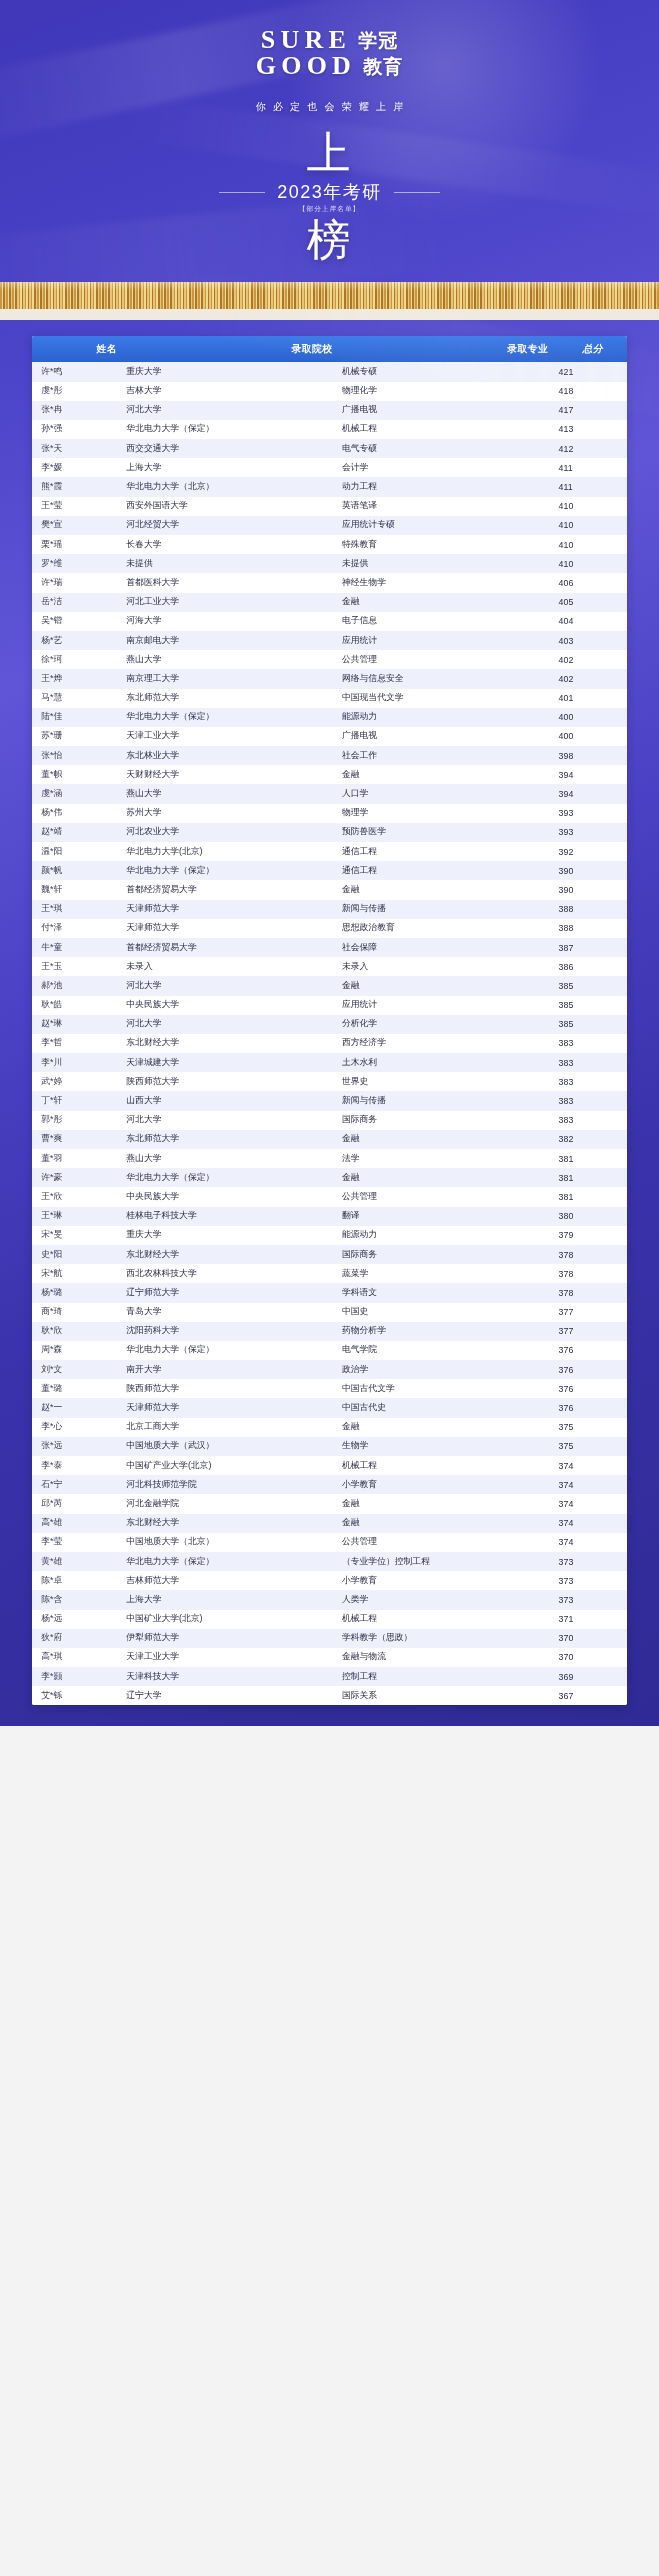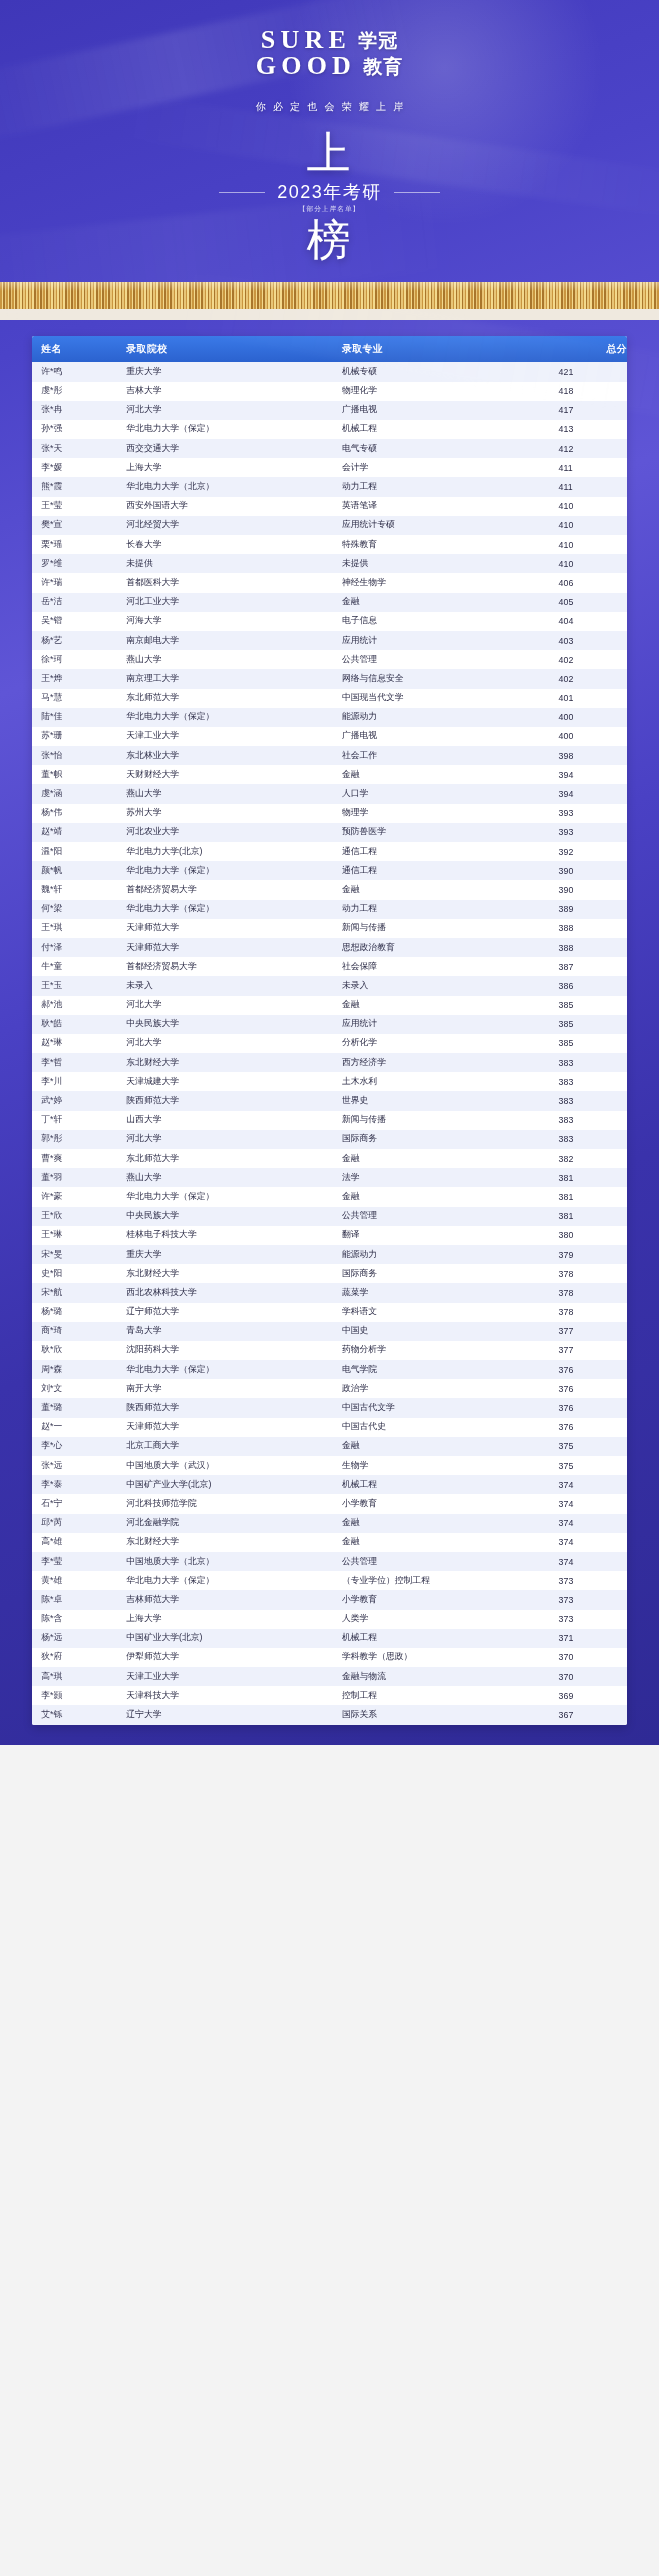--- a/index.html
+++ b/index.html
@@ -156,24 +156,24 @@
     border-collapse: collapse;
     font-size: 8.8px;
   }
   thead th {
     background: #2f6fe0;
     background: linear-gradient(180deg,#3a7ae8,#2b62cf);
     color: #ffffff;
     font-weight: bold;
     font-size: 9.8px;
     padding: 6.7px 0 6.7px 9.3px;
-    text-align: left;
+    text-align: right;
     letter-spacing: 0.5px;
   }
-  thead th.c-score { text-align: right; padding-left: 10.3px; }
+  thead th.c-score { text-align: center; padding-left: 10.3px; font-style: italic; }
   tbody td {
     padding: 3.6px 0 3.6px 9.3px;
     color: #2b2b46;
     white-space: nowrap;
     overflow: hidden;
     text-overflow: ellipsis;
   }
   tbody tr:nth-child(odd) { background: #eef1fb; }
   tbody tr:nth-child(even) { background: #ffffff; }
   td.c-name  { width: 67px; color: #3a3a55; }
@@ -389,26 +389,20 @@
               <td class="c-major">通信工程</td>
               <td class="c-score">390</td>
             </tr>
             <tr>
               <td class="c-name">魏*轩</td>
               <td class="c-school">首都经济贸易大学</td>
               <td class="c-major">金融</td>
               <td class="c-score">390</td>
             </tr>
             <tr>
-              <td class="c-name">何*梁</td>
-              <td class="c-school">华北电力大学（保定）</td>
-              <td class="c-major">动力工程</td>
-              <td class="c-score">389</td>
-            </tr>
-            <tr>
               <td class="c-name">王*琪</td>
               <td class="c-school">天津师范大学</td>
               <td class="c-major">新闻与传播</td>
               <td class="c-score">388</td>
             </tr>
             <tr>
               <td class="c-name">付*泽</td>
               <td class="c-school">天津师范大学</td>
               <td class="c-major">思想政治教育</td>
               <td class="c-score">388</td>

